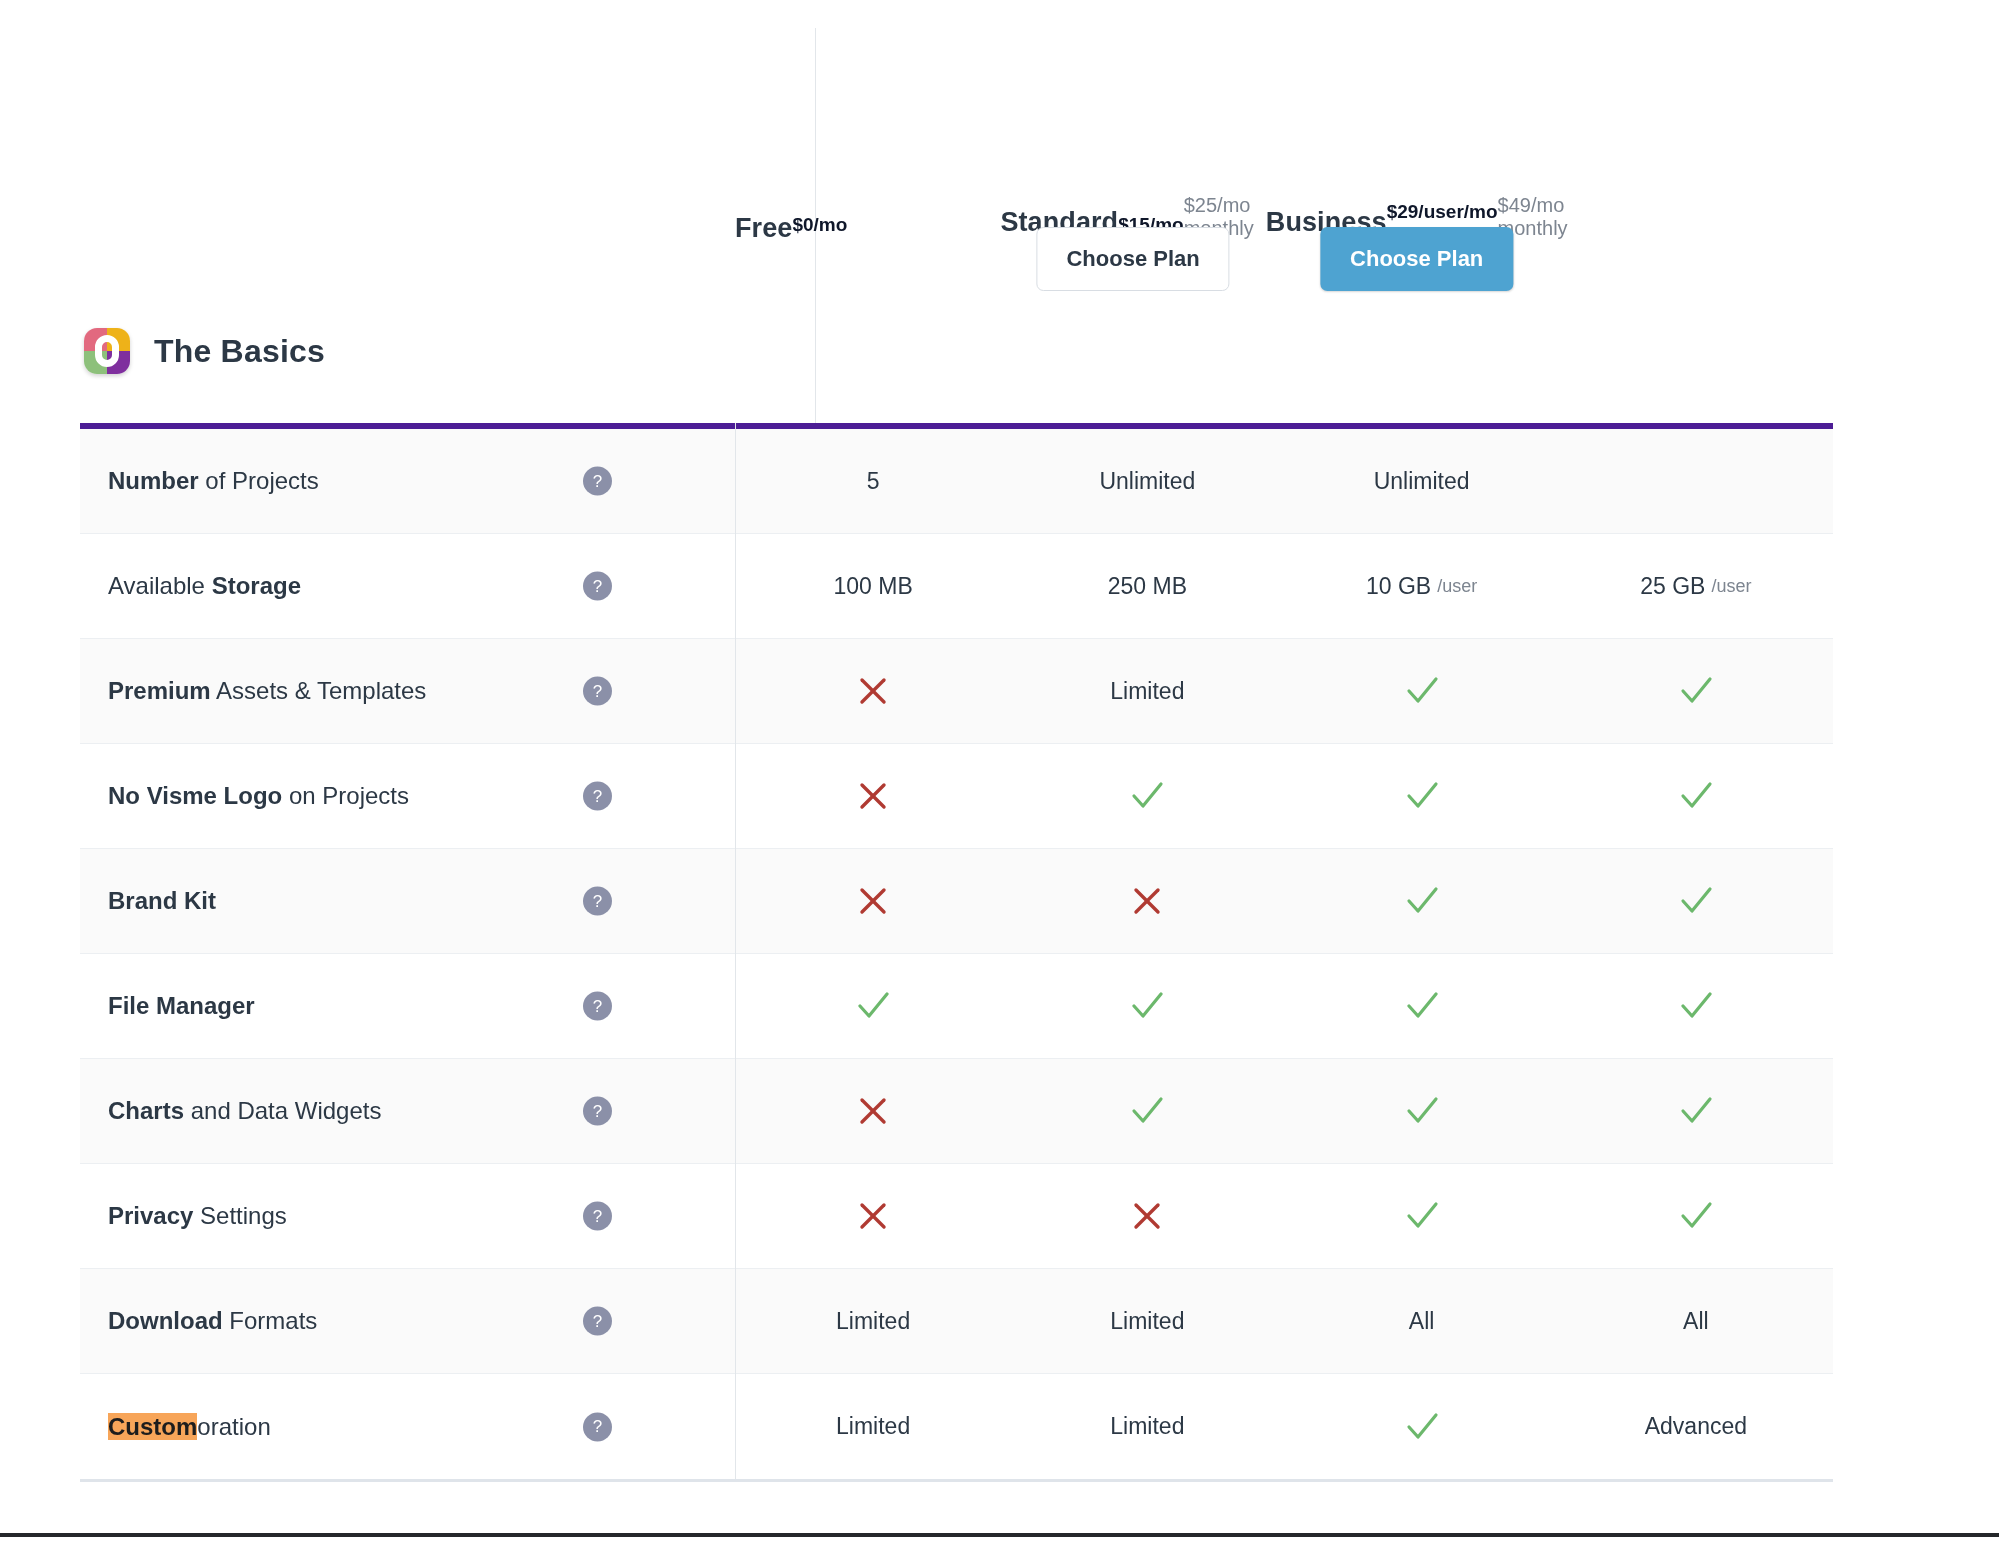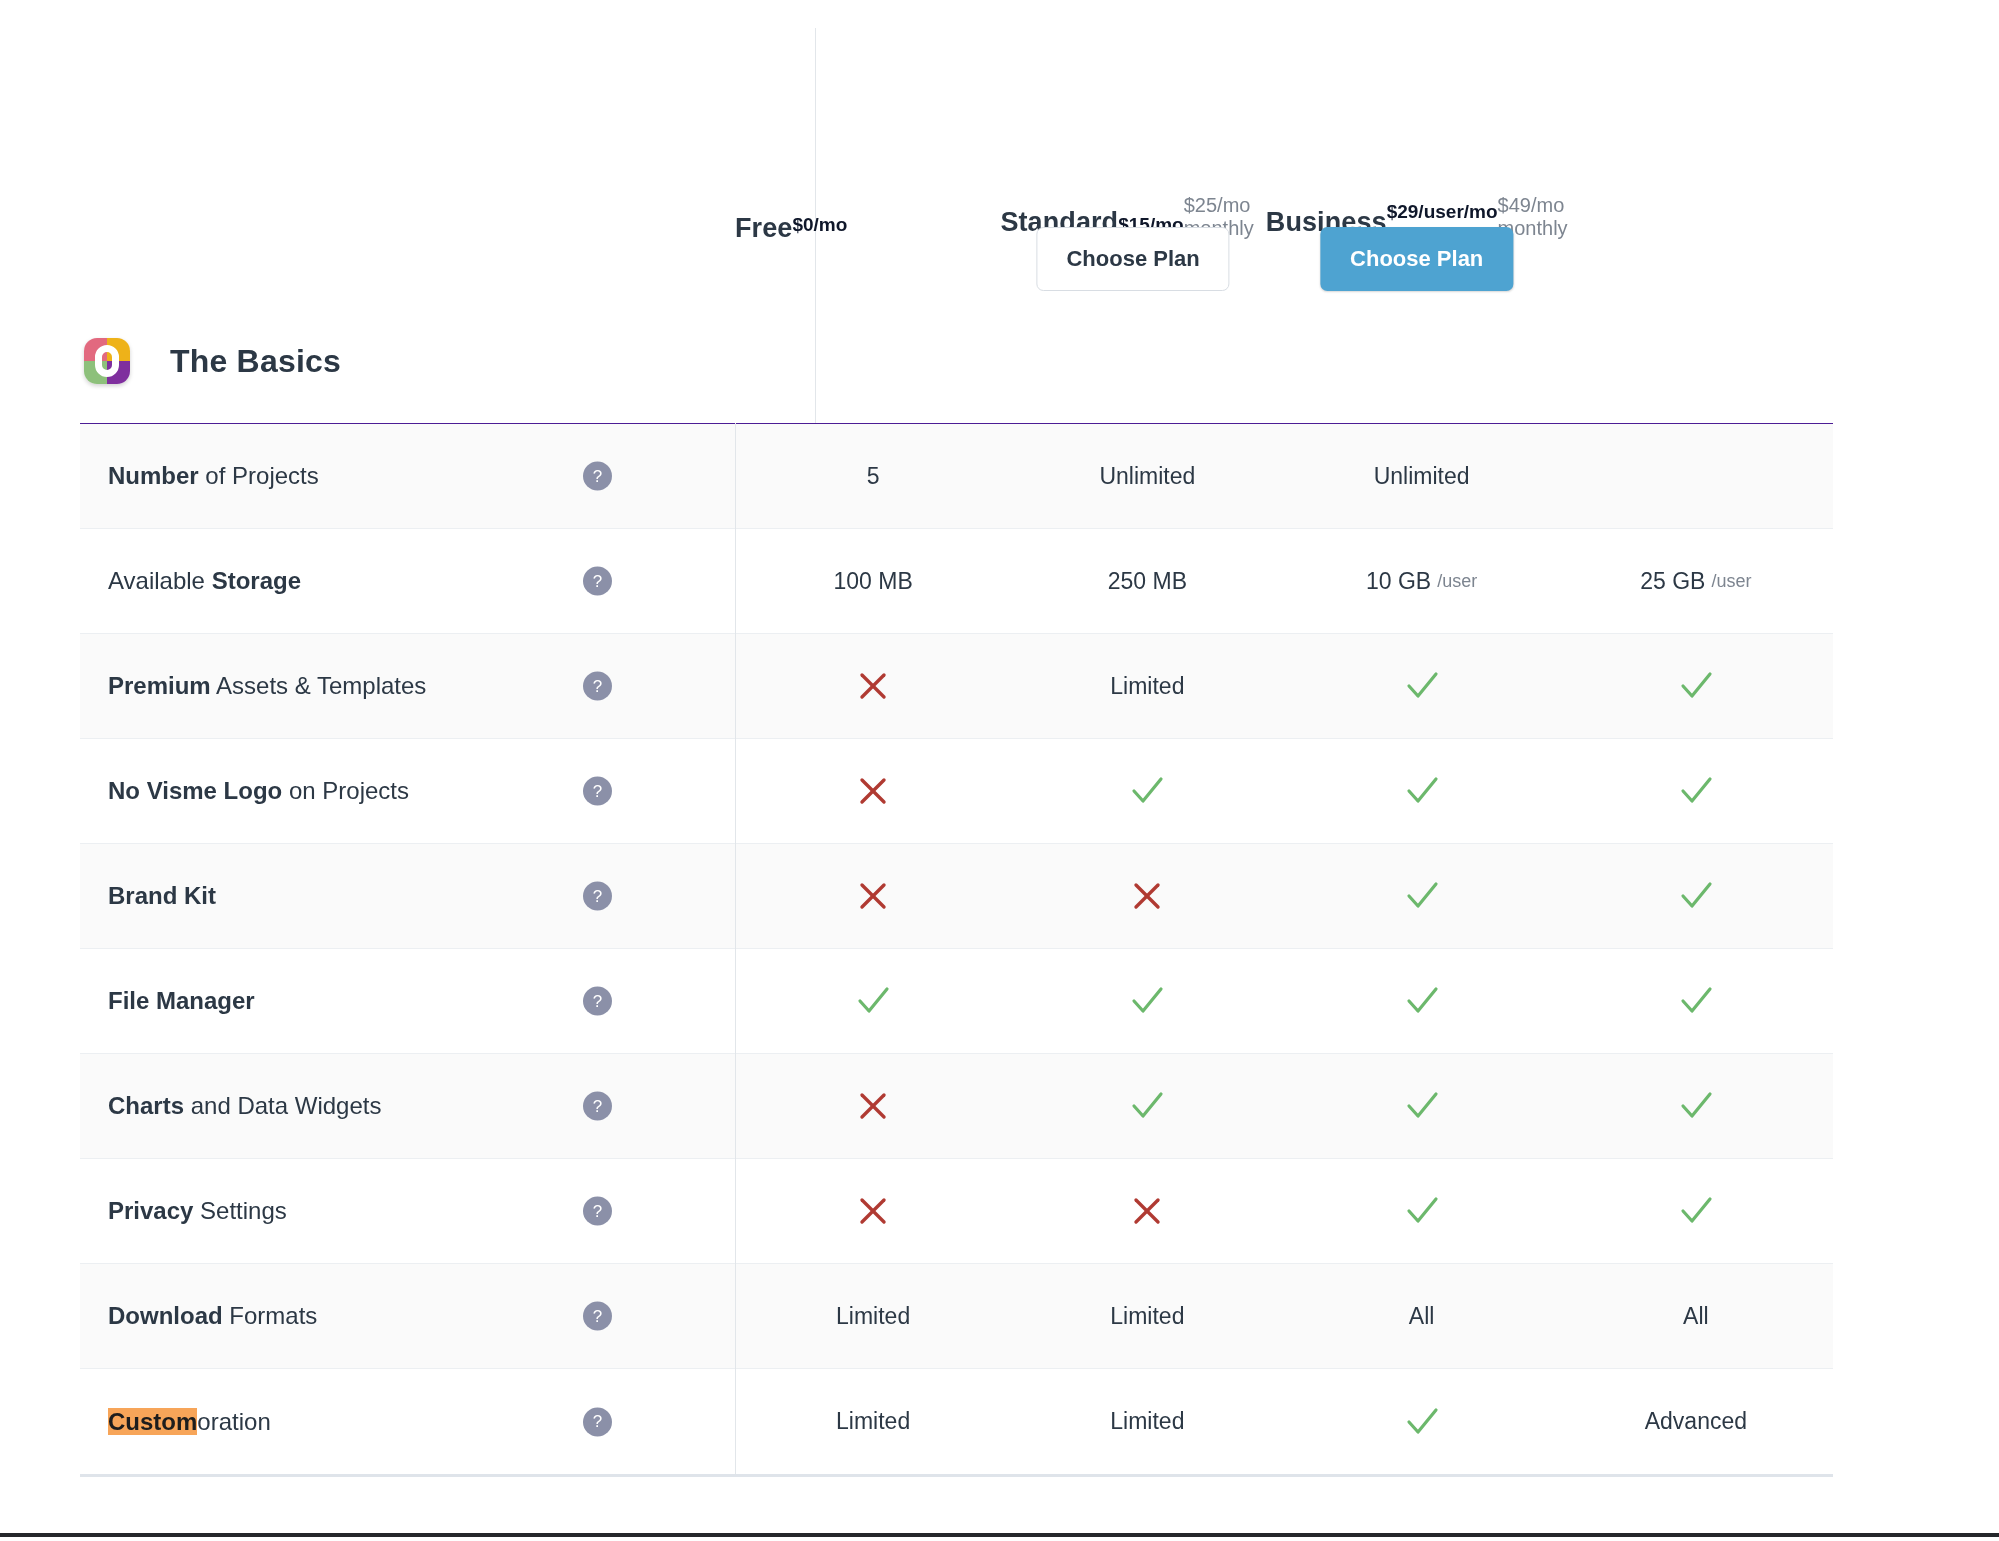--- a/index.html
+++ b/index.html
@@ -118,24 +118,24 @@
     top: 28px;
     width: 1px;
     height: 395px;
     background: #e2e6ea;
   }
 
   
   #section-title {
     position: absolute;
     left: 84px;
-    top: 338px;
+    top: 328px;
     display: flex;
     align-items: center;
-    gap: 40px;
+    gap: 24px;
   }
   #brand-logo {
     position: relative;
     width: 46px;
     height: 46px;
     border-radius: 13px;
     overflow: hidden;
     flex: none;
     box-shadow: 0 2px 4px rgba(0,0,0,.18);
   }
@@ -162,21 +162,21 @@
     color: #2c3845;
     letter-spacing: .2px;
   }
 
   
   #feature-table {
     position: absolute;
     left: 80px;
     top: 423px;
     width: 1753px;
-    border-top: 1px solid #4c1d95;
+    border-top: 6px solid #4c1d95;
     border-bottom: 3px solid #dfe4ea;
   }
   .frow {
     position: relative;
     display: flex;
     height: 105px;
     border-bottom: 1px solid #eceff2;
     box-sizing: border-box;
   }
   #feature-table .frow:last-child { border-bottom: none; }

